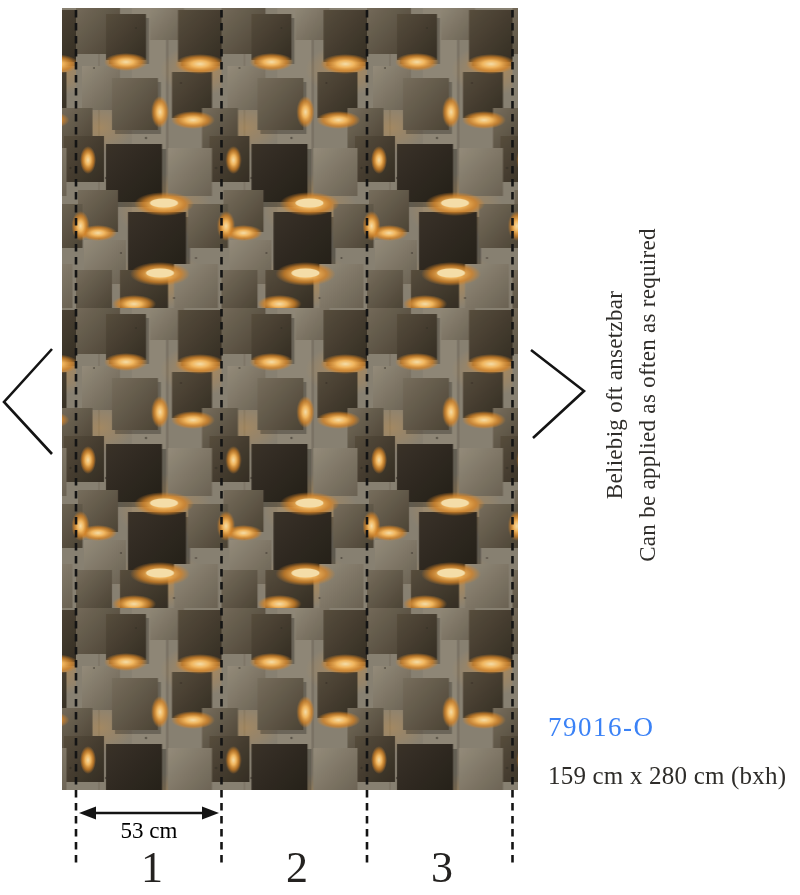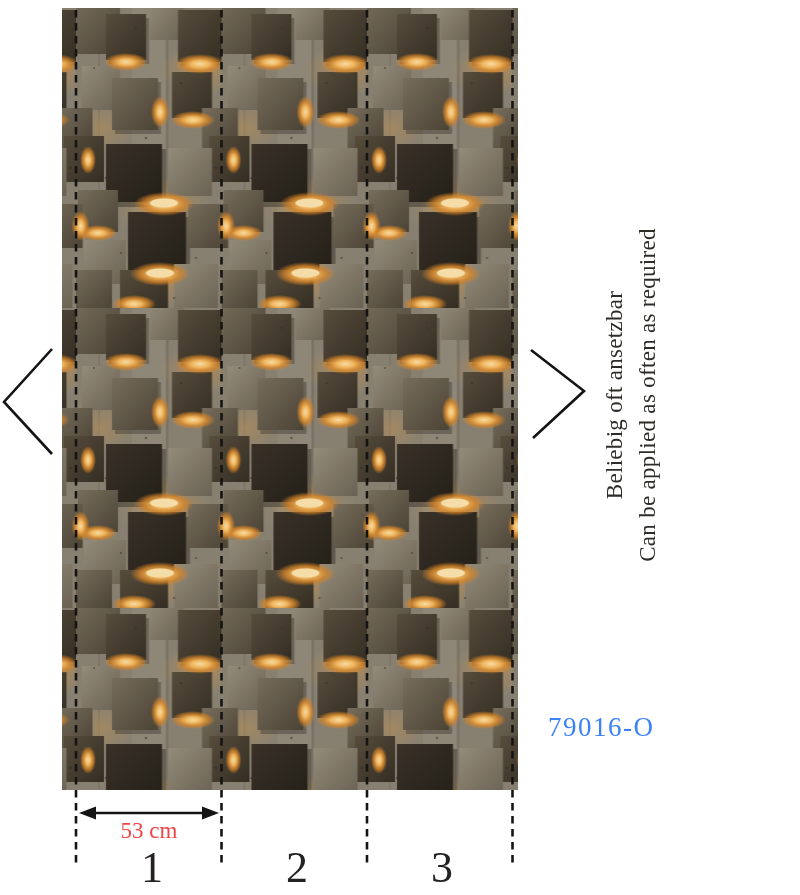--- a/index.html
+++ b/index.html
@@ -13,21 +13,21 @@
   .vnote{
     position:absolute;left:631px;top:395px;
     transform:translate(-50%,-50%) rotate(-90deg);
     white-space:nowrap;text-align:center;
     font-size:23px;line-height:33px;letter-spacing:.3px;color:#2e2c29;
   }
   .code{position:absolute;left:548px;top:712px;font-size:27px;letter-spacing:1.5px;color:#3b82f6;}
   .dims{position:absolute;left:548px;top:762px;font-size:25px;letter-spacing:.2px;color:#2e2c29;}
   .measure-label{
     position:absolute;left:149px;top:818px;transform:translateX(-50%);
-    font-size:23px;color:#ef4444;
+    font-size:23px;color:#000000;
   }
   .pnum{
     position:absolute;top:842px;transform:translateX(-50%);
     font-size:44px;font-weight:400;color:#242220;
   }
   .p1{left:152px}.p2{left:297px}.p3{left:442px}
 </style>
 </head>
 <body>
 
@@ -151,20 +151,21 @@
       <polygon points="219,813 202,806.5 202,819.5" fill="#141414"></polygon>
     </g>
   </svg>
 
   <div class="vnote">
     <div>Beliebig oft ansetzbar</div>
     <div>Can be applied as often as required</div>
   </div>
 
   <div class="code">79016-O</div>
+  <div class="dims">159 cm x 280 cm (bxh)</div>
 
   <div class="measure-label">53 cm</div>
 
   <div class="pnum p1">1</div>
   <div class="pnum p2">2</div>
   <div class="pnum p3">3</div>
 
 </div>
 
 </body></html>

